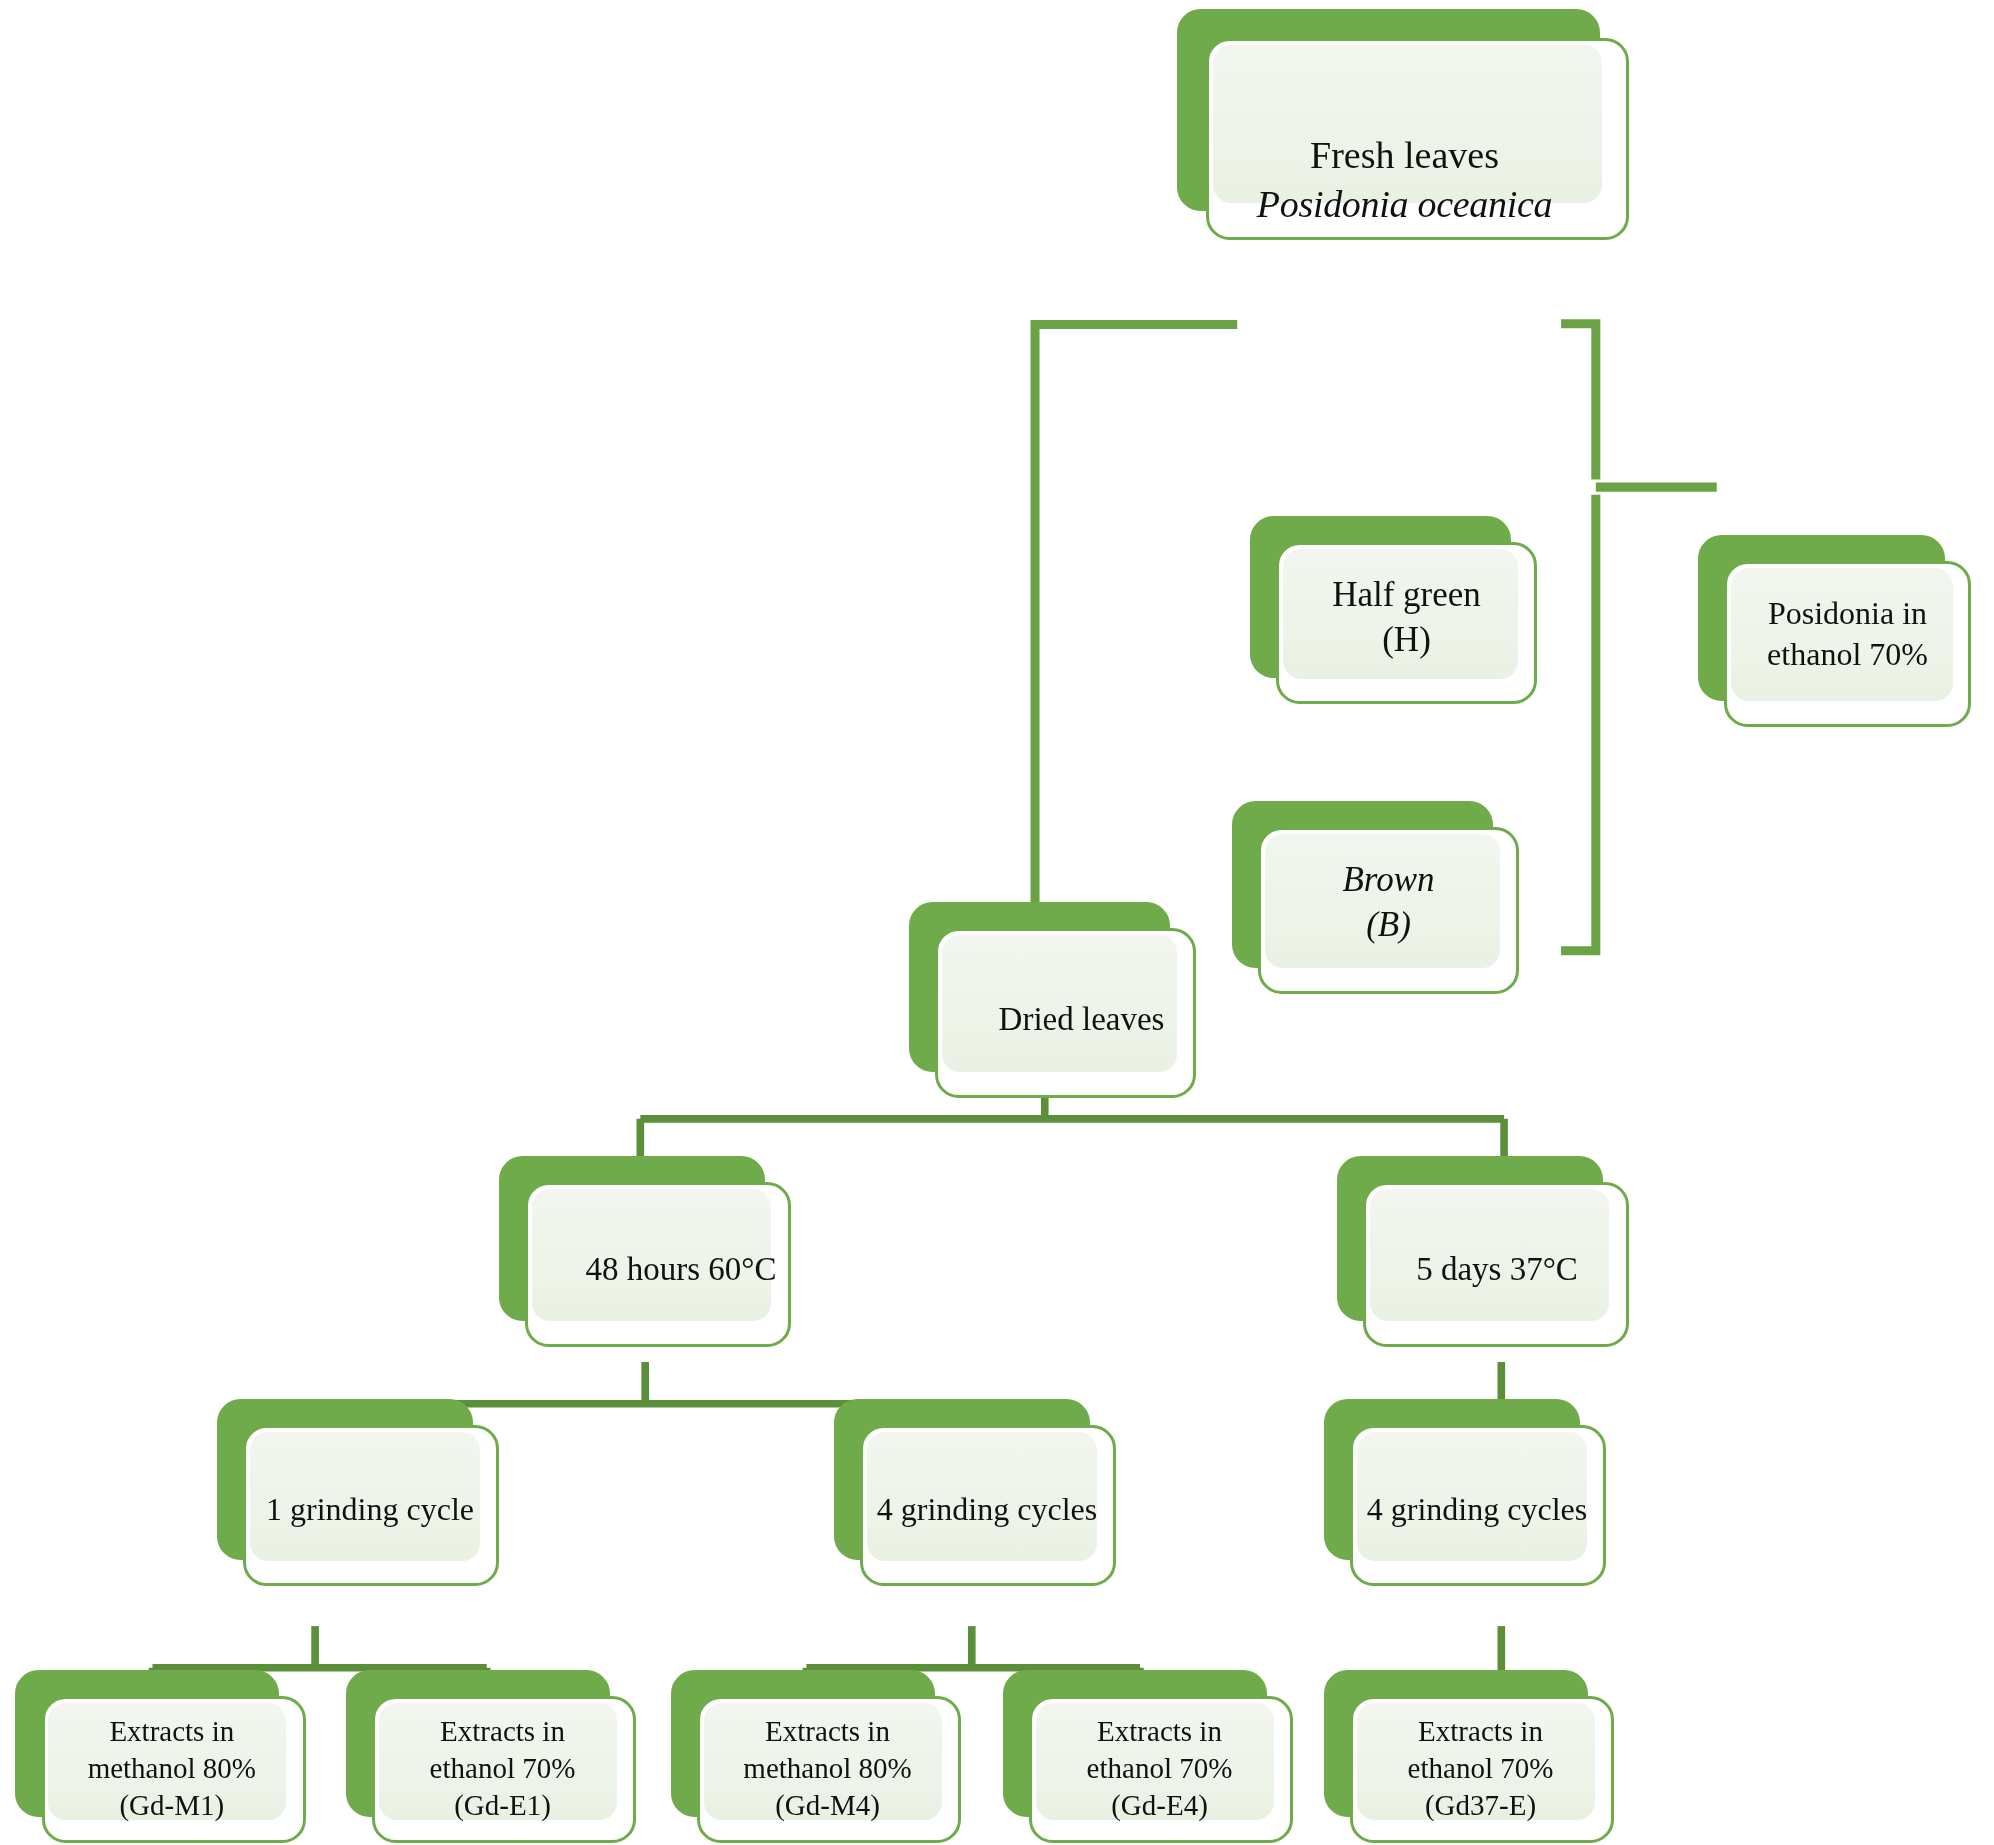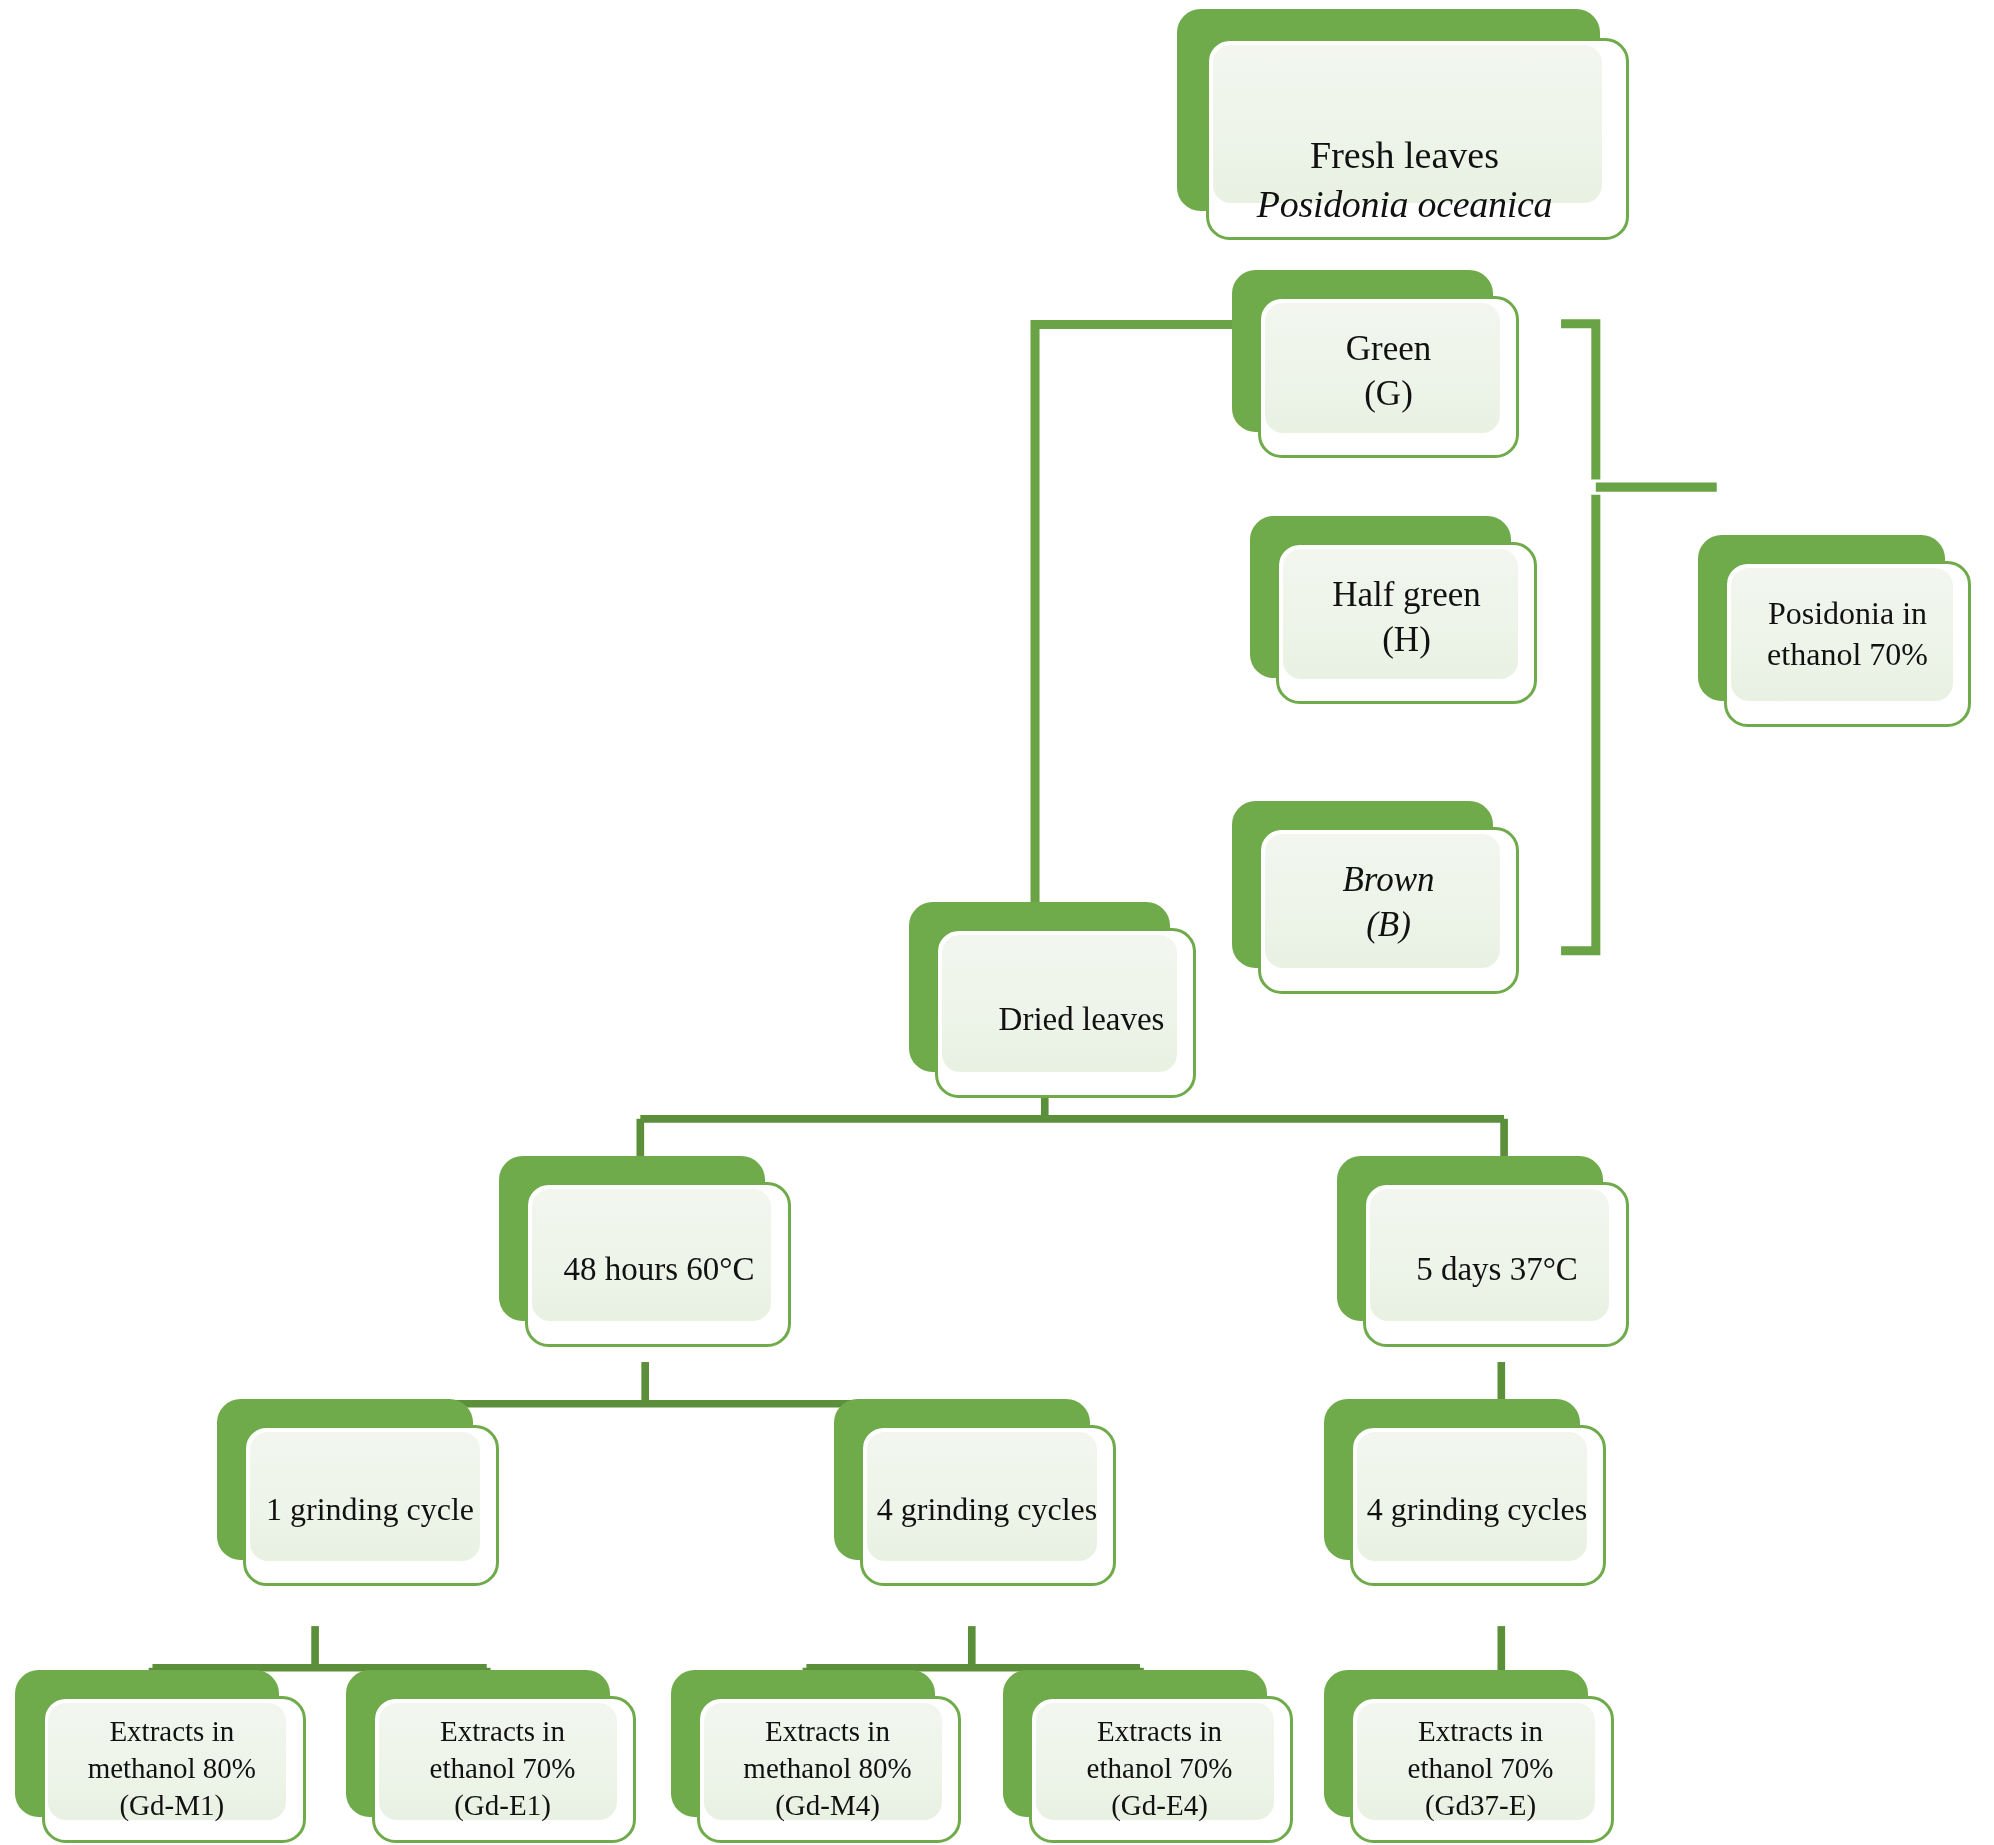--- a/index.html
+++ b/index.html
@@ -113,26 +113,20 @@
     </g>
   </svg>
 
   <div class="node" style="left:1177px; top:9px; width:455px; height:236px;">
     <div class="shadow" style="left:0; top:0; width:423px; height:202px;"></div>
     <div class="card" style="left:29px; top:29px; width:423px; height:202px;"></div>
     <div class="panel" style="left:36px; top:36px; width:389px; height:158px;"></div>
     <div class="label" style="top:122px; font-size:38px;"><span>Fresh leaves</span><br><span class="sci">Posidonia oceanica</span></div>
   </div>
 
-  <div class="node" style="left:1232px; top:270px; width:313px; height:195px;">
-    <div class="shadow" style="left:0; top:0; width:261px; height:162px;"></div>
-    <div class="card" style="left:26.4px; top:26.4px; width:261px; height:162px;"></div>
-    <div class="panel" style="left:33px; top:33px; width:235px; height:130px;"></div>
-    <div class="label" style="top:57px; font-size:35px;"><span>Green</span><br><span>(G)</span></div>
-  </div>
 
   <div class="node" style="left:1250px; top:516px; width:313px; height:195px;">
     <div class="shadow" style="left:0; top:0; width:261px; height:162px;"></div>
     <div class="card" style="left:26.4px; top:26.4px; width:261px; height:162px;"></div>
     <div class="panel" style="left:33px; top:33px; width:235px; height:130px;"></div>
     <div class="label" style="top:57px; font-size:35px;"><span>Half green</span><br><span>(H)</span></div>
   </div>
 
   <div class="node" style="left:1232px; top:801px; width:313px; height:202px;">
     <div class="shadow" style="left:0; top:0; width:261px; height:167px;"></div>
@@ -148,21 +142,21 @@
     <div class="label" style="top:58px; font-size:32px;"><span>Posidonia in</span><br><span>ethanol 70%</span></div>
   </div>
 
   <div class="node" style="left:909px; top:902px; width:313px; height:209px;padding-left:32px;">
     <div class="shadow" style="left:0; top:0; width:261px; height:170px;"></div>
     <div class="card" style="left:26.4px; top:26.4px; width:261px; height:170px;"></div>
     <div class="panel" style="left:33px; top:33px; width:235px; height:137px;"></div>
     <div class="label" style="top:96px; font-size:33px;"><span>Dried leaves</span></div>
   </div>
 
-  <div class="node" style="left:499px; top:1156px; width:320px; height:202px;">
+  <div class="node" style="left:499px; top:1156px; width:320px; height:202px;padding-left:44px;">
     <div class="shadow" style="left:0; top:0; width:266px; height:165px;"></div>
     <div class="card" style="left:26.4px; top:26.4px; width:266px; height:165px;"></div>
     <div class="panel" style="left:33px; top:33px; width:239px; height:132px;"></div>
     <div class="label" style="top:92px; font-size:33px;"><span>48 hours 60°C</span></div>
   </div>
 
   <div class="node" style="left:1317px; top:1156px; width:320px; height:202px;margin-left:20px;">
     <div class="shadow" style="left:0; top:0; width:266px; height:165px;"></div>
     <div class="card" style="left:26.4px; top:26.4px; width:266px; height:165px;"></div>
     <div class="panel" style="left:33px; top:33px; width:239px; height:132px;"></div>

